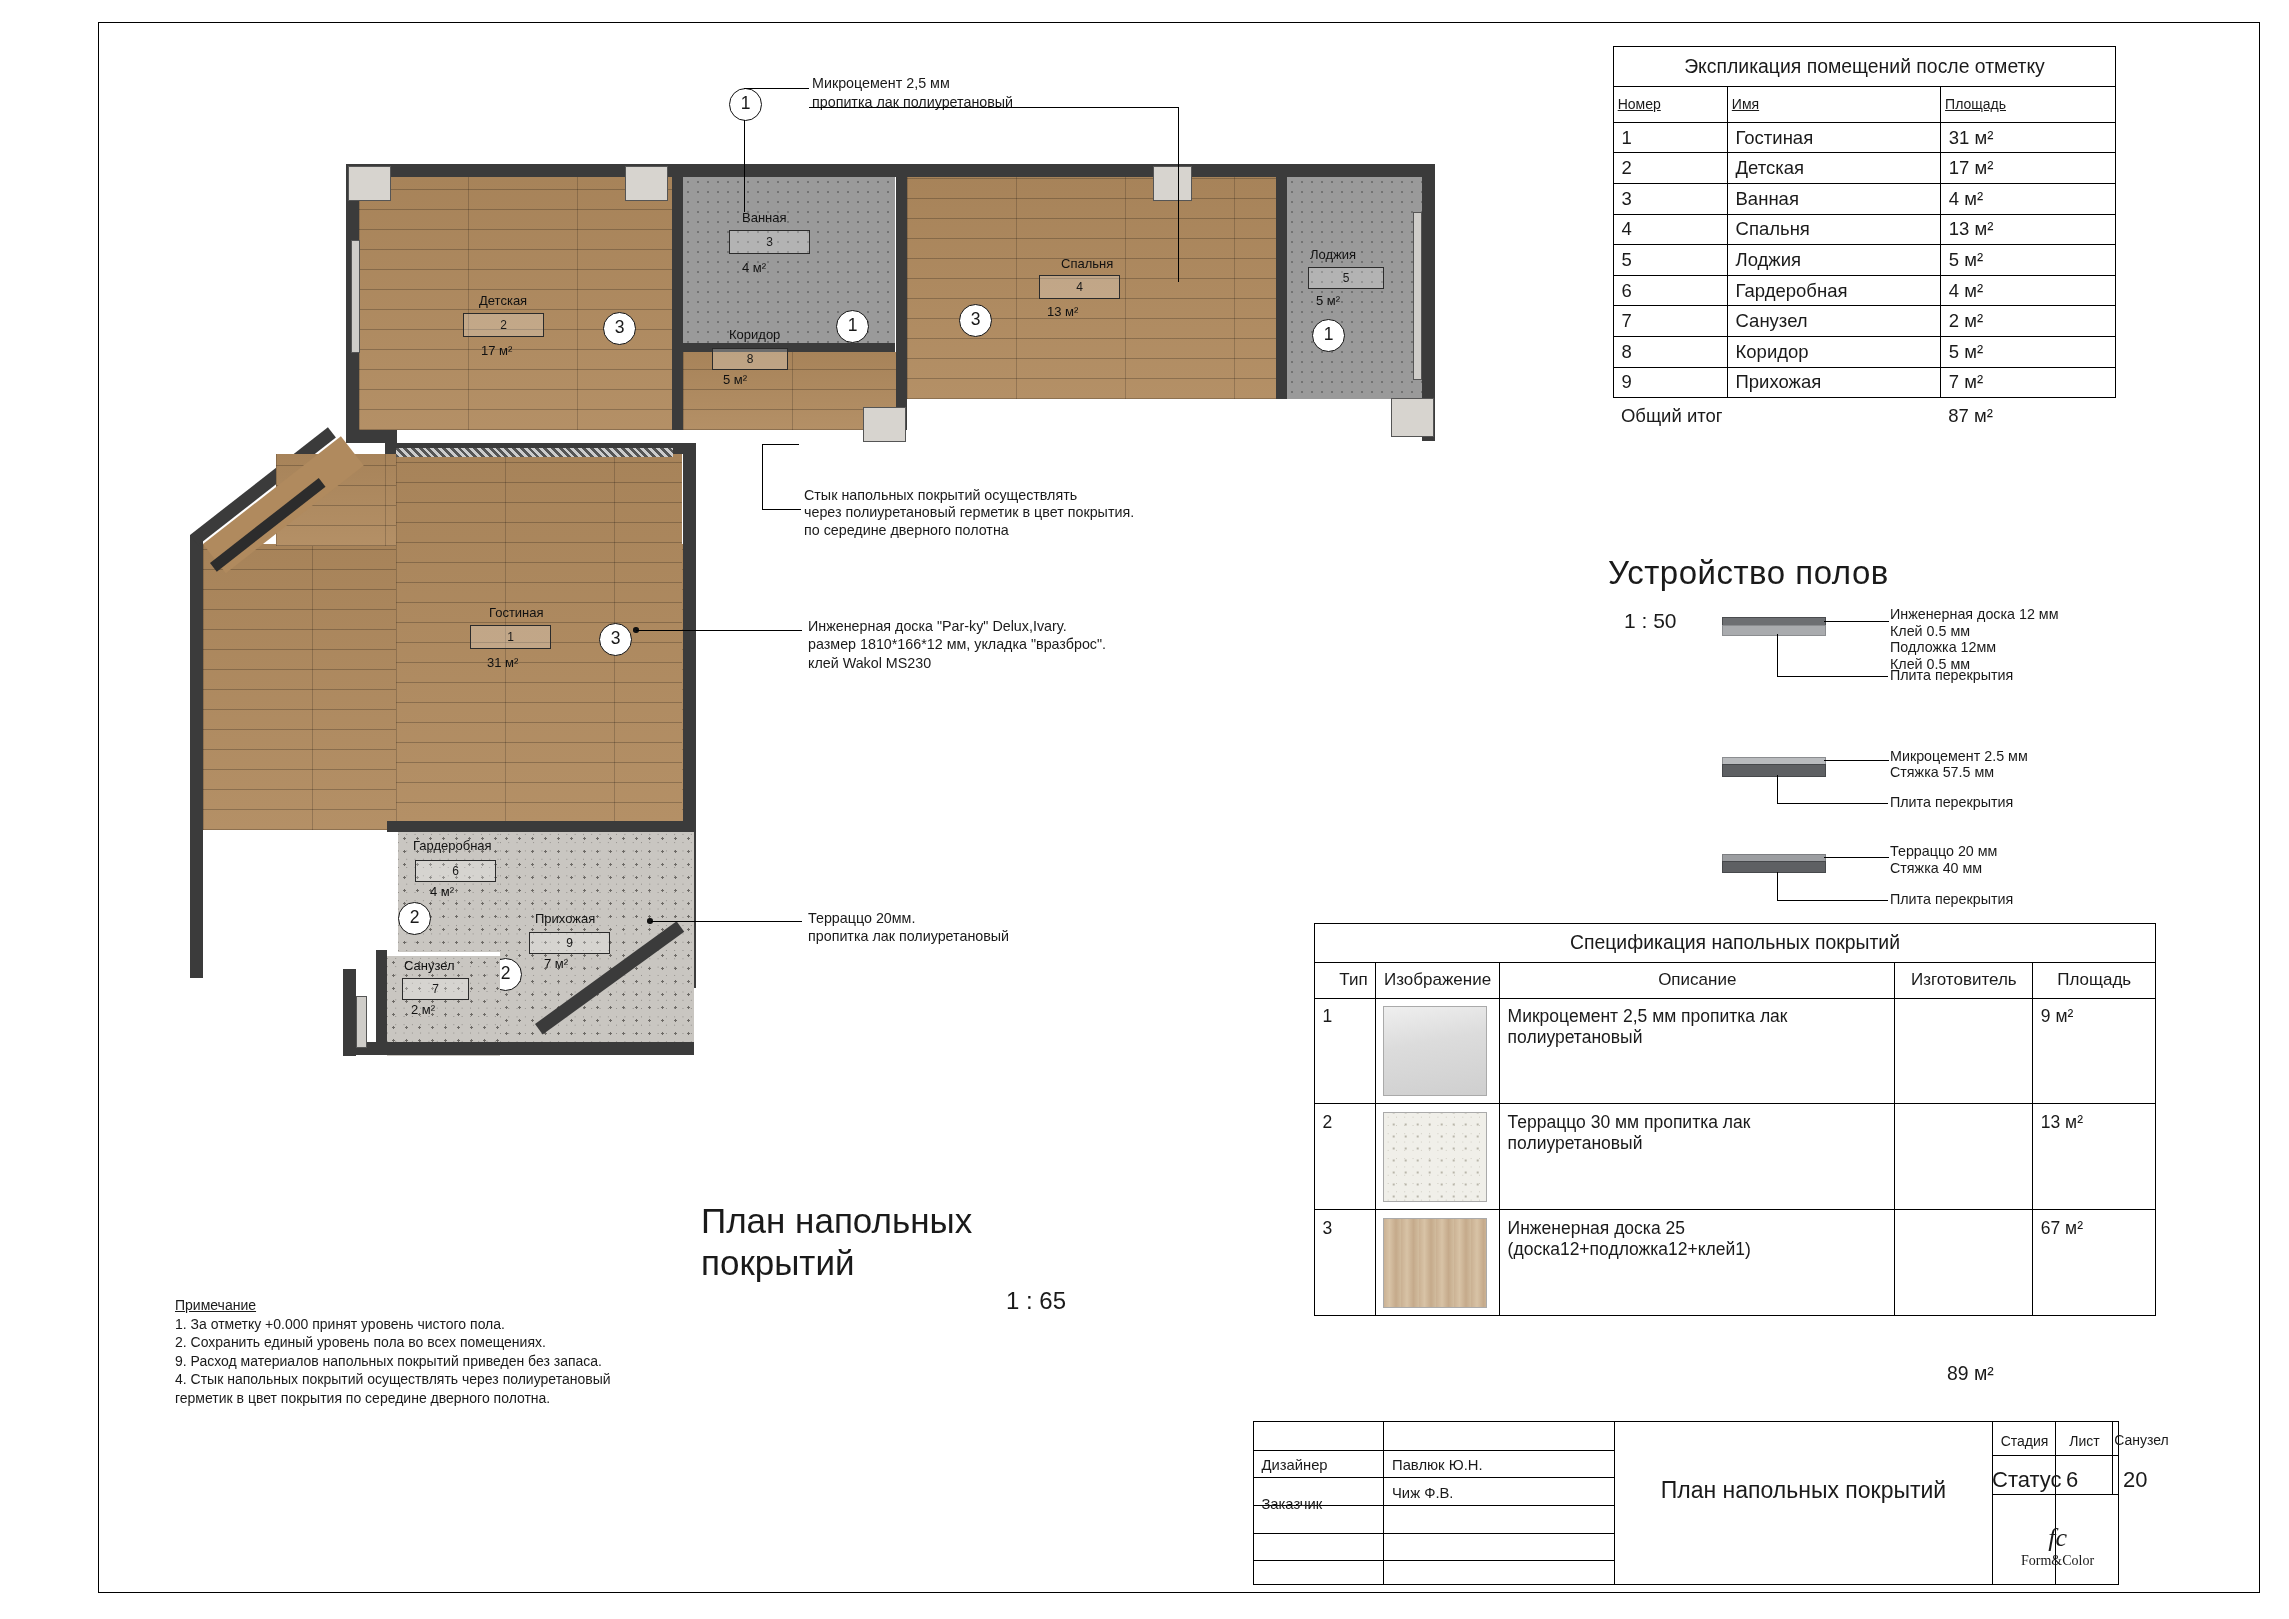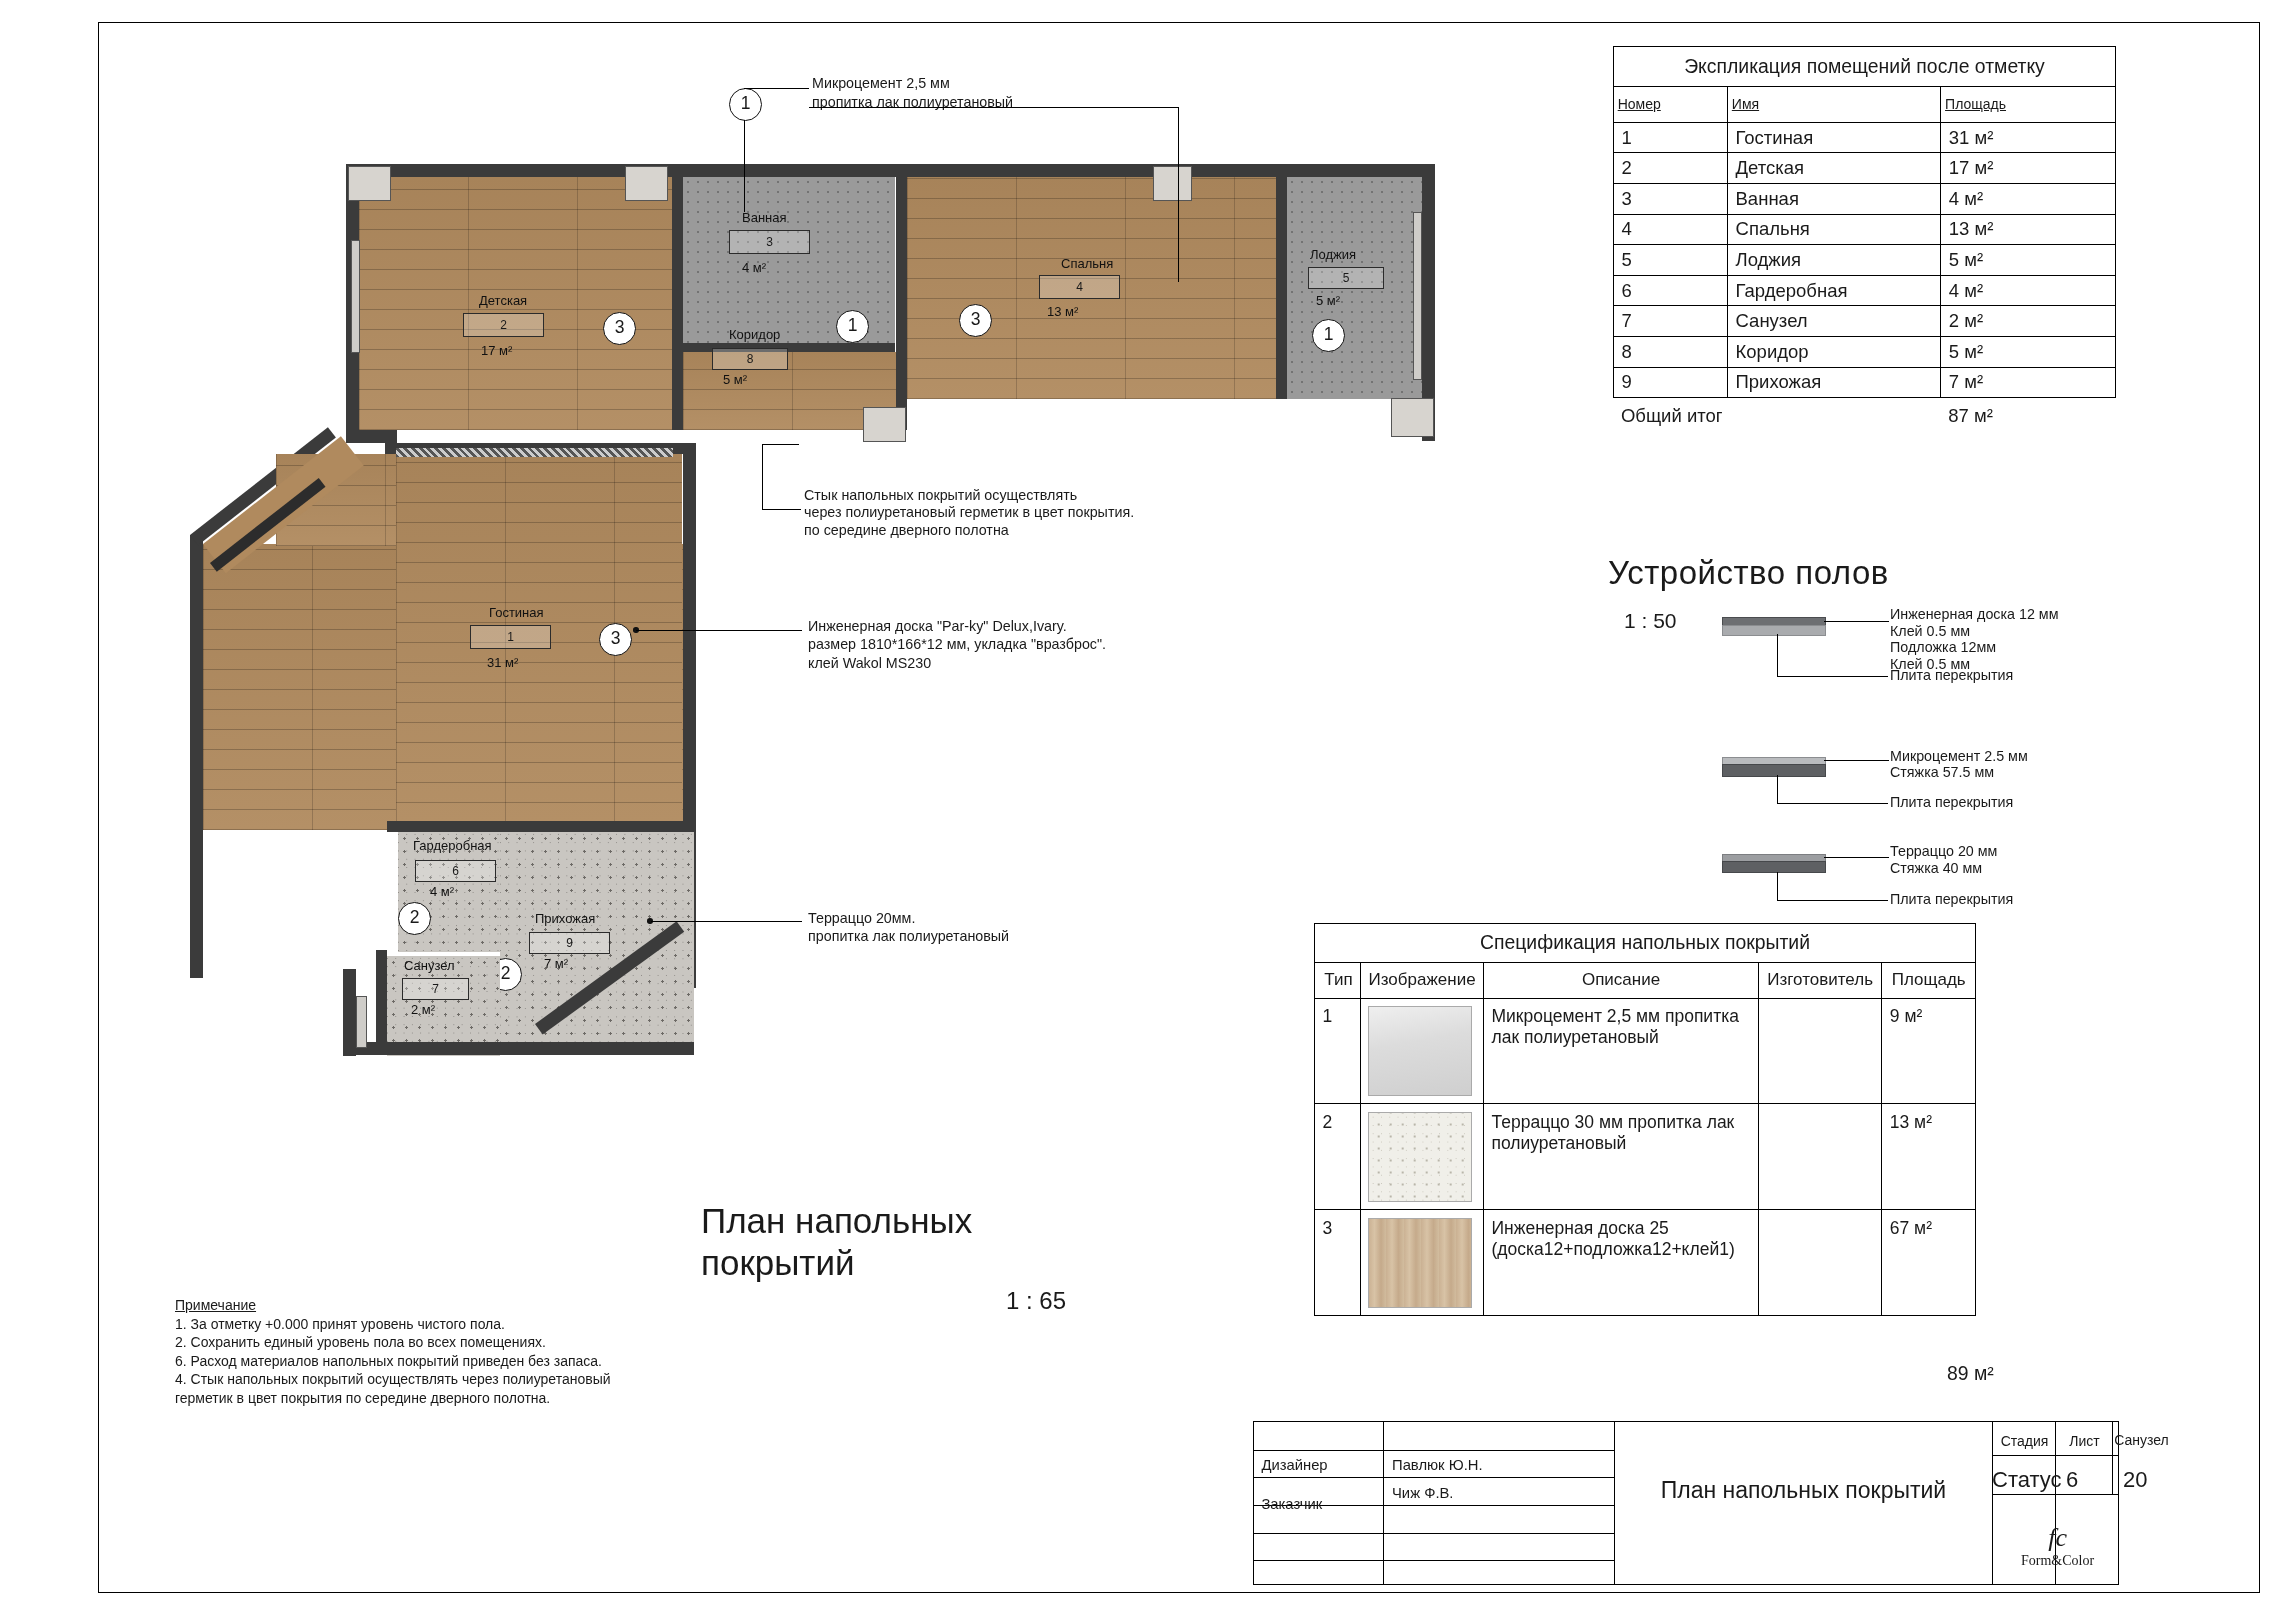--- a/index.html
+++ b/index.html
@@ -18,21 +18,21 @@
   #explication .colname{width:212px;}
   #explication .colarea{width:175px;}
   .totrow td{border:none !important;font-size:19.4px;padding-top:5.5px;}
   
   #floors-title{position:absolute;left:1608px;top:554px;font-size:33px;letter-spacing:0.5px;}
   #floors-scale{position:absolute;left:1624px;top:609px;font-size:21px;}
   .layer-block{position:absolute;}
   .lead{position:absolute;border-top:0.9px solid #000;}
   .lbl{position:absolute;font-size:14.3px;line-height:16.6px;white-space:nowrap;}
   
-  #spec{left:1314px;top:923px;width:662px;}
+  #spec{left:1314px;top:923px;width:842px;}
   #spec td{font-size:17.5px;vertical-align:top;padding:7.4px 7.4px;}
   #spec .title td{text-align:center;font-size:19.4px;padding:7.4px;}
   #spec .hdr td{text-align:center;font-size:17px;vertical-align:middle;}
   .swatch{width:102px;height:88px;border:0.9px solid #aaa;display:block;}
   .sw1{background:linear-gradient(170deg,#efefef 0%,#dcdcdc 40%,#cfcfcf 100%);}
   .sw2{background:#f0efe9;background-image:radial-gradient(#c9c6bb 0.9px,transparent 0.9px),radial-gradient(#b9b6aa 0.9px,transparent 0.9px);background-size:8.3px 8.3px,12px 12px;background-position:0 0,3.7px 5.5px;}
   .sw3{background:repeating-linear-gradient(90deg,#cbb294 0px,#d8c3a6 5.5px,#c5aa8b 12px,#d2bd9f 17.5px);}
   #spec-total{position:absolute;left:1947px;top:1362px;font-size:19.4px;}
   
   #titleblock{position:absolute;left:1253px;top:1421px;width:864px;height:162px;border:0.9px solid #000;}
@@ -336,21 +336,21 @@
   <div id="plan-title">
     <div>План напольных</div>
     <div>покрытий</div>
   </div>
   <div id="plan-scale">1 : 65</div>
 
   <div id="remarks">
     <div style="text-decoration:underline;">Примечание</div>
     <div>1. За отметку +0.000 принят уровень чистого пола.</div>
     <div>2. Сохранить единый уровень пола во всех помещениях.</div>
-    <div>6. Расход материалов напольных покрытий приведен без запаса.</div>
+    <div>9. Расход материалов напольных покрытий приведен без запаса.</div>
     <div>4. Стык напольных покрытий осуществлять через полиуретановый</div>
     <div>    герметик в цвет покрытия по середине дверного полотна.</div>
   </div>
 
   <div id="titleblock">
     <div class="vline" style="left:129px;"></div>
     <div class="vline" style="left:360px;"></div>
     <div class="vline" style="left:738px;"></div>
     <div class="vline" style="left:801px;"></div>
     <div class="hline" style="top:28px;width:360px;"></div>

